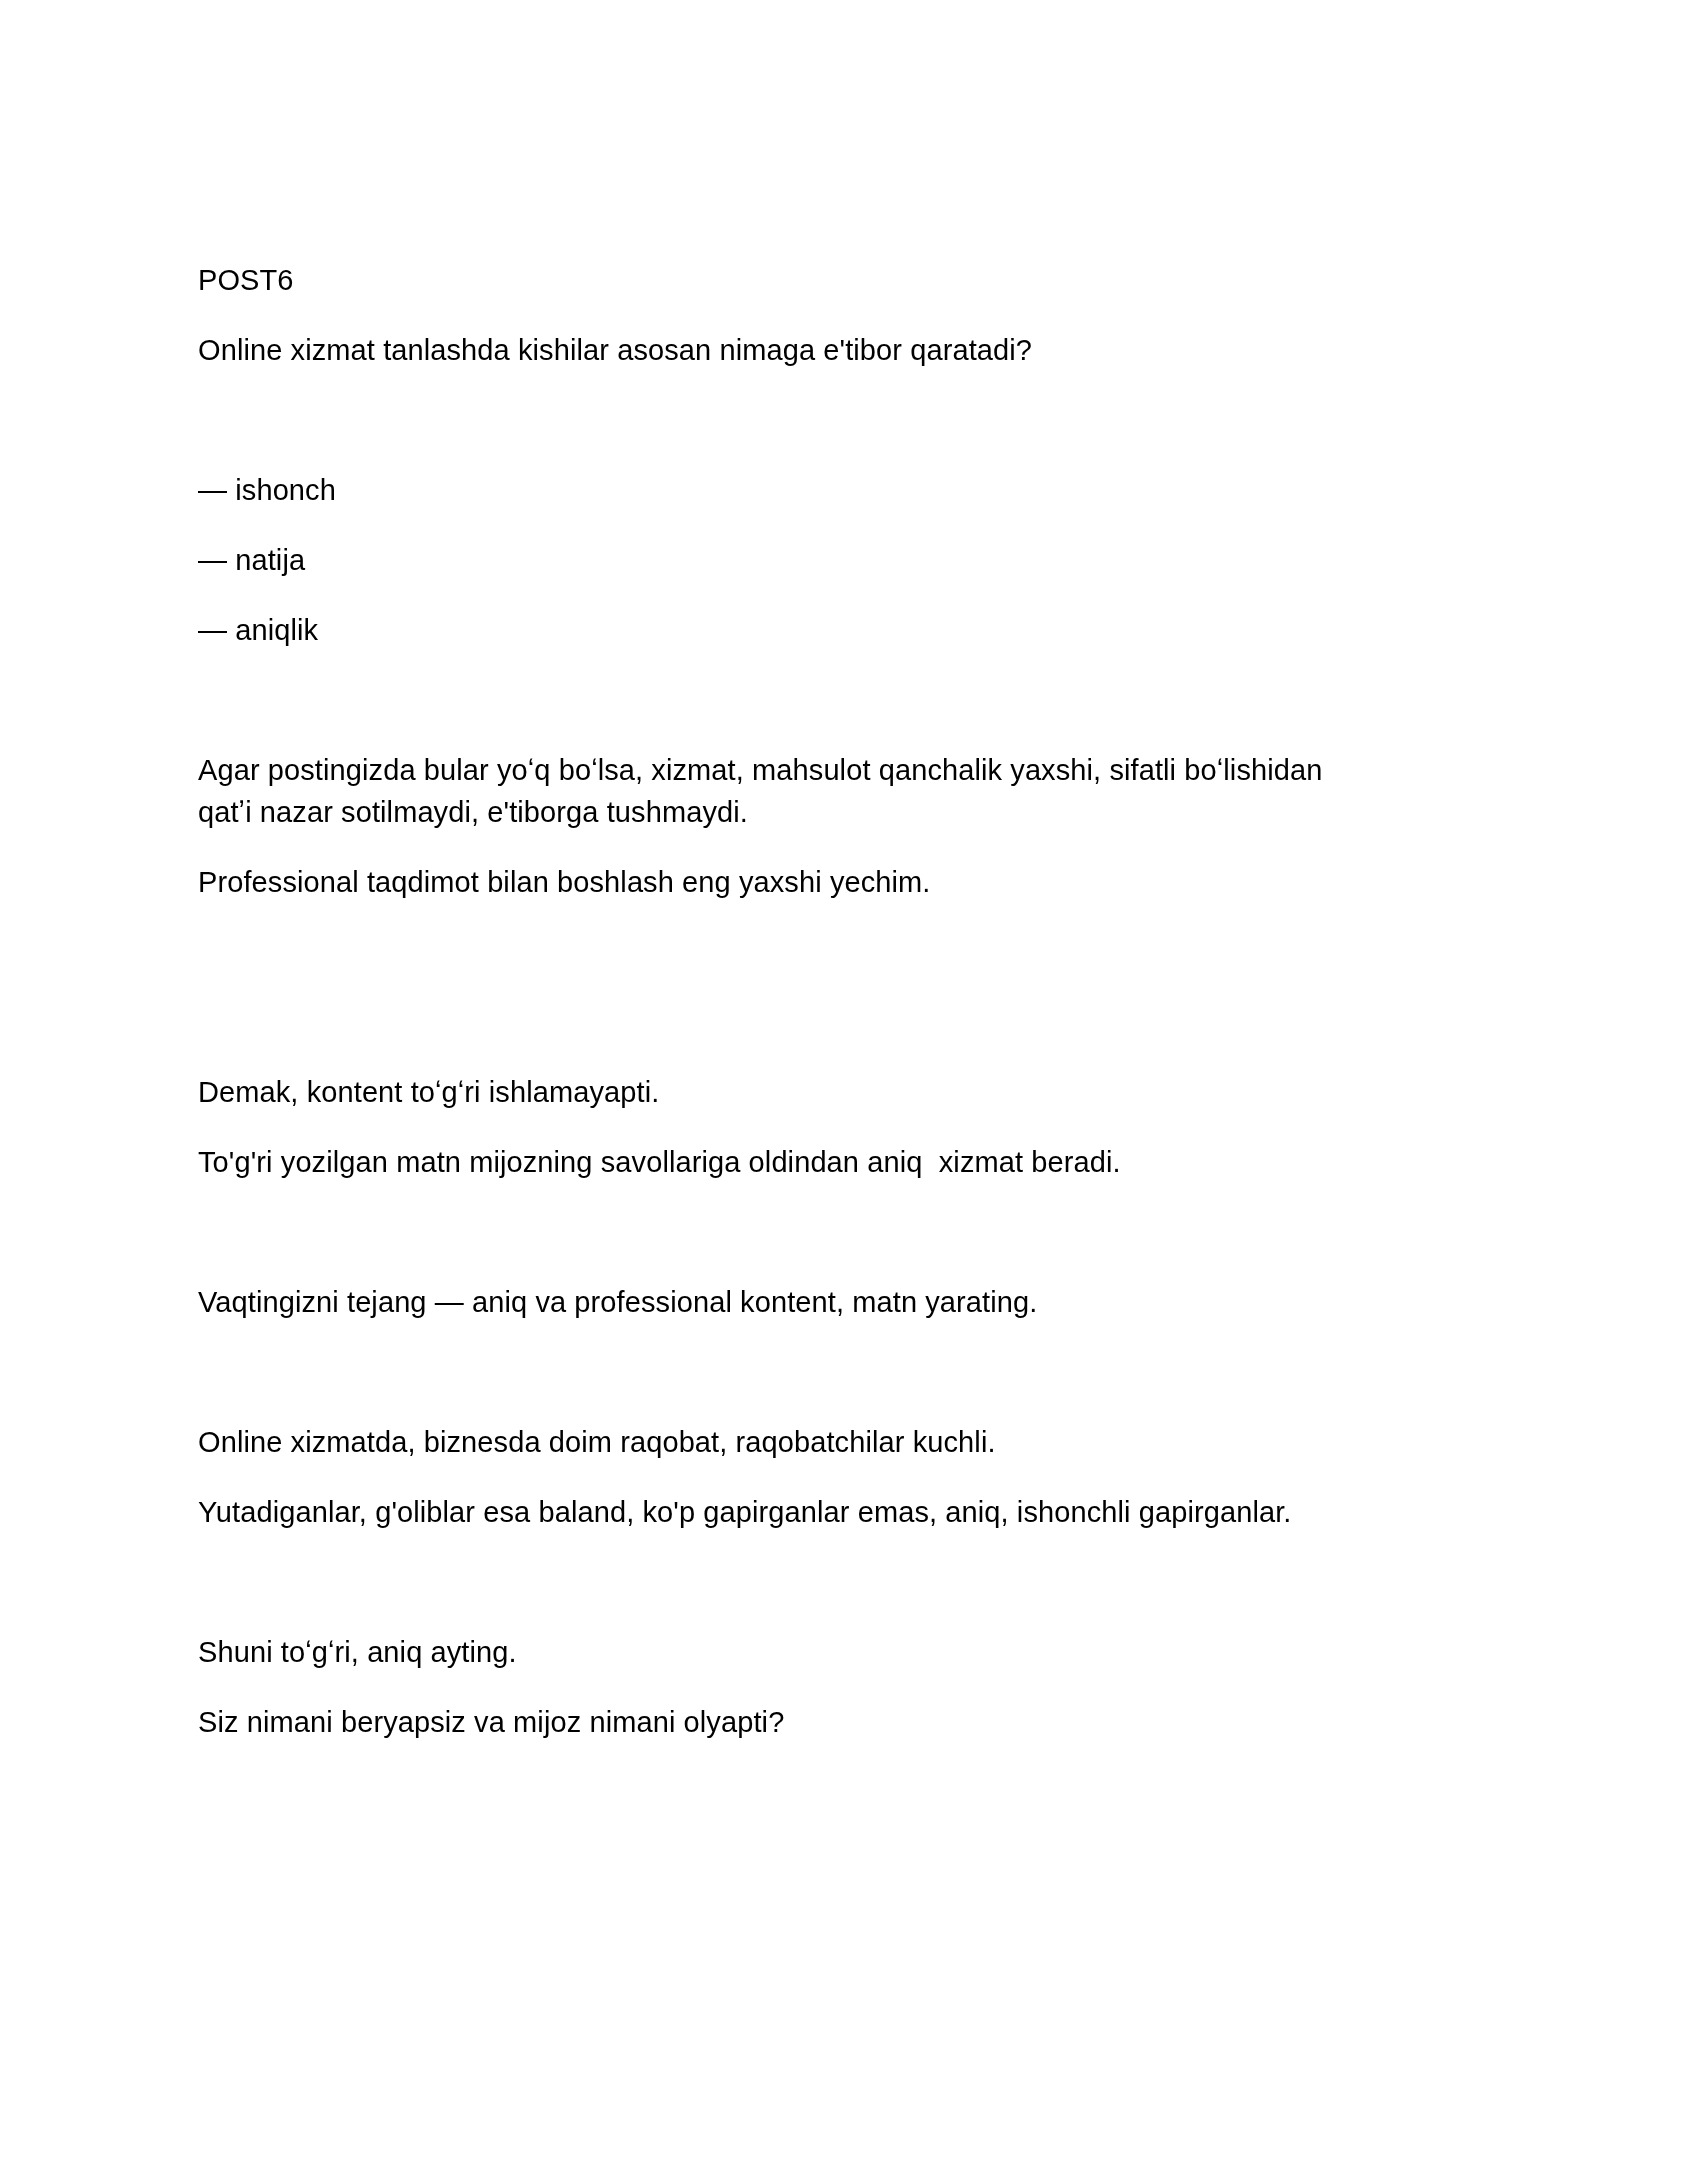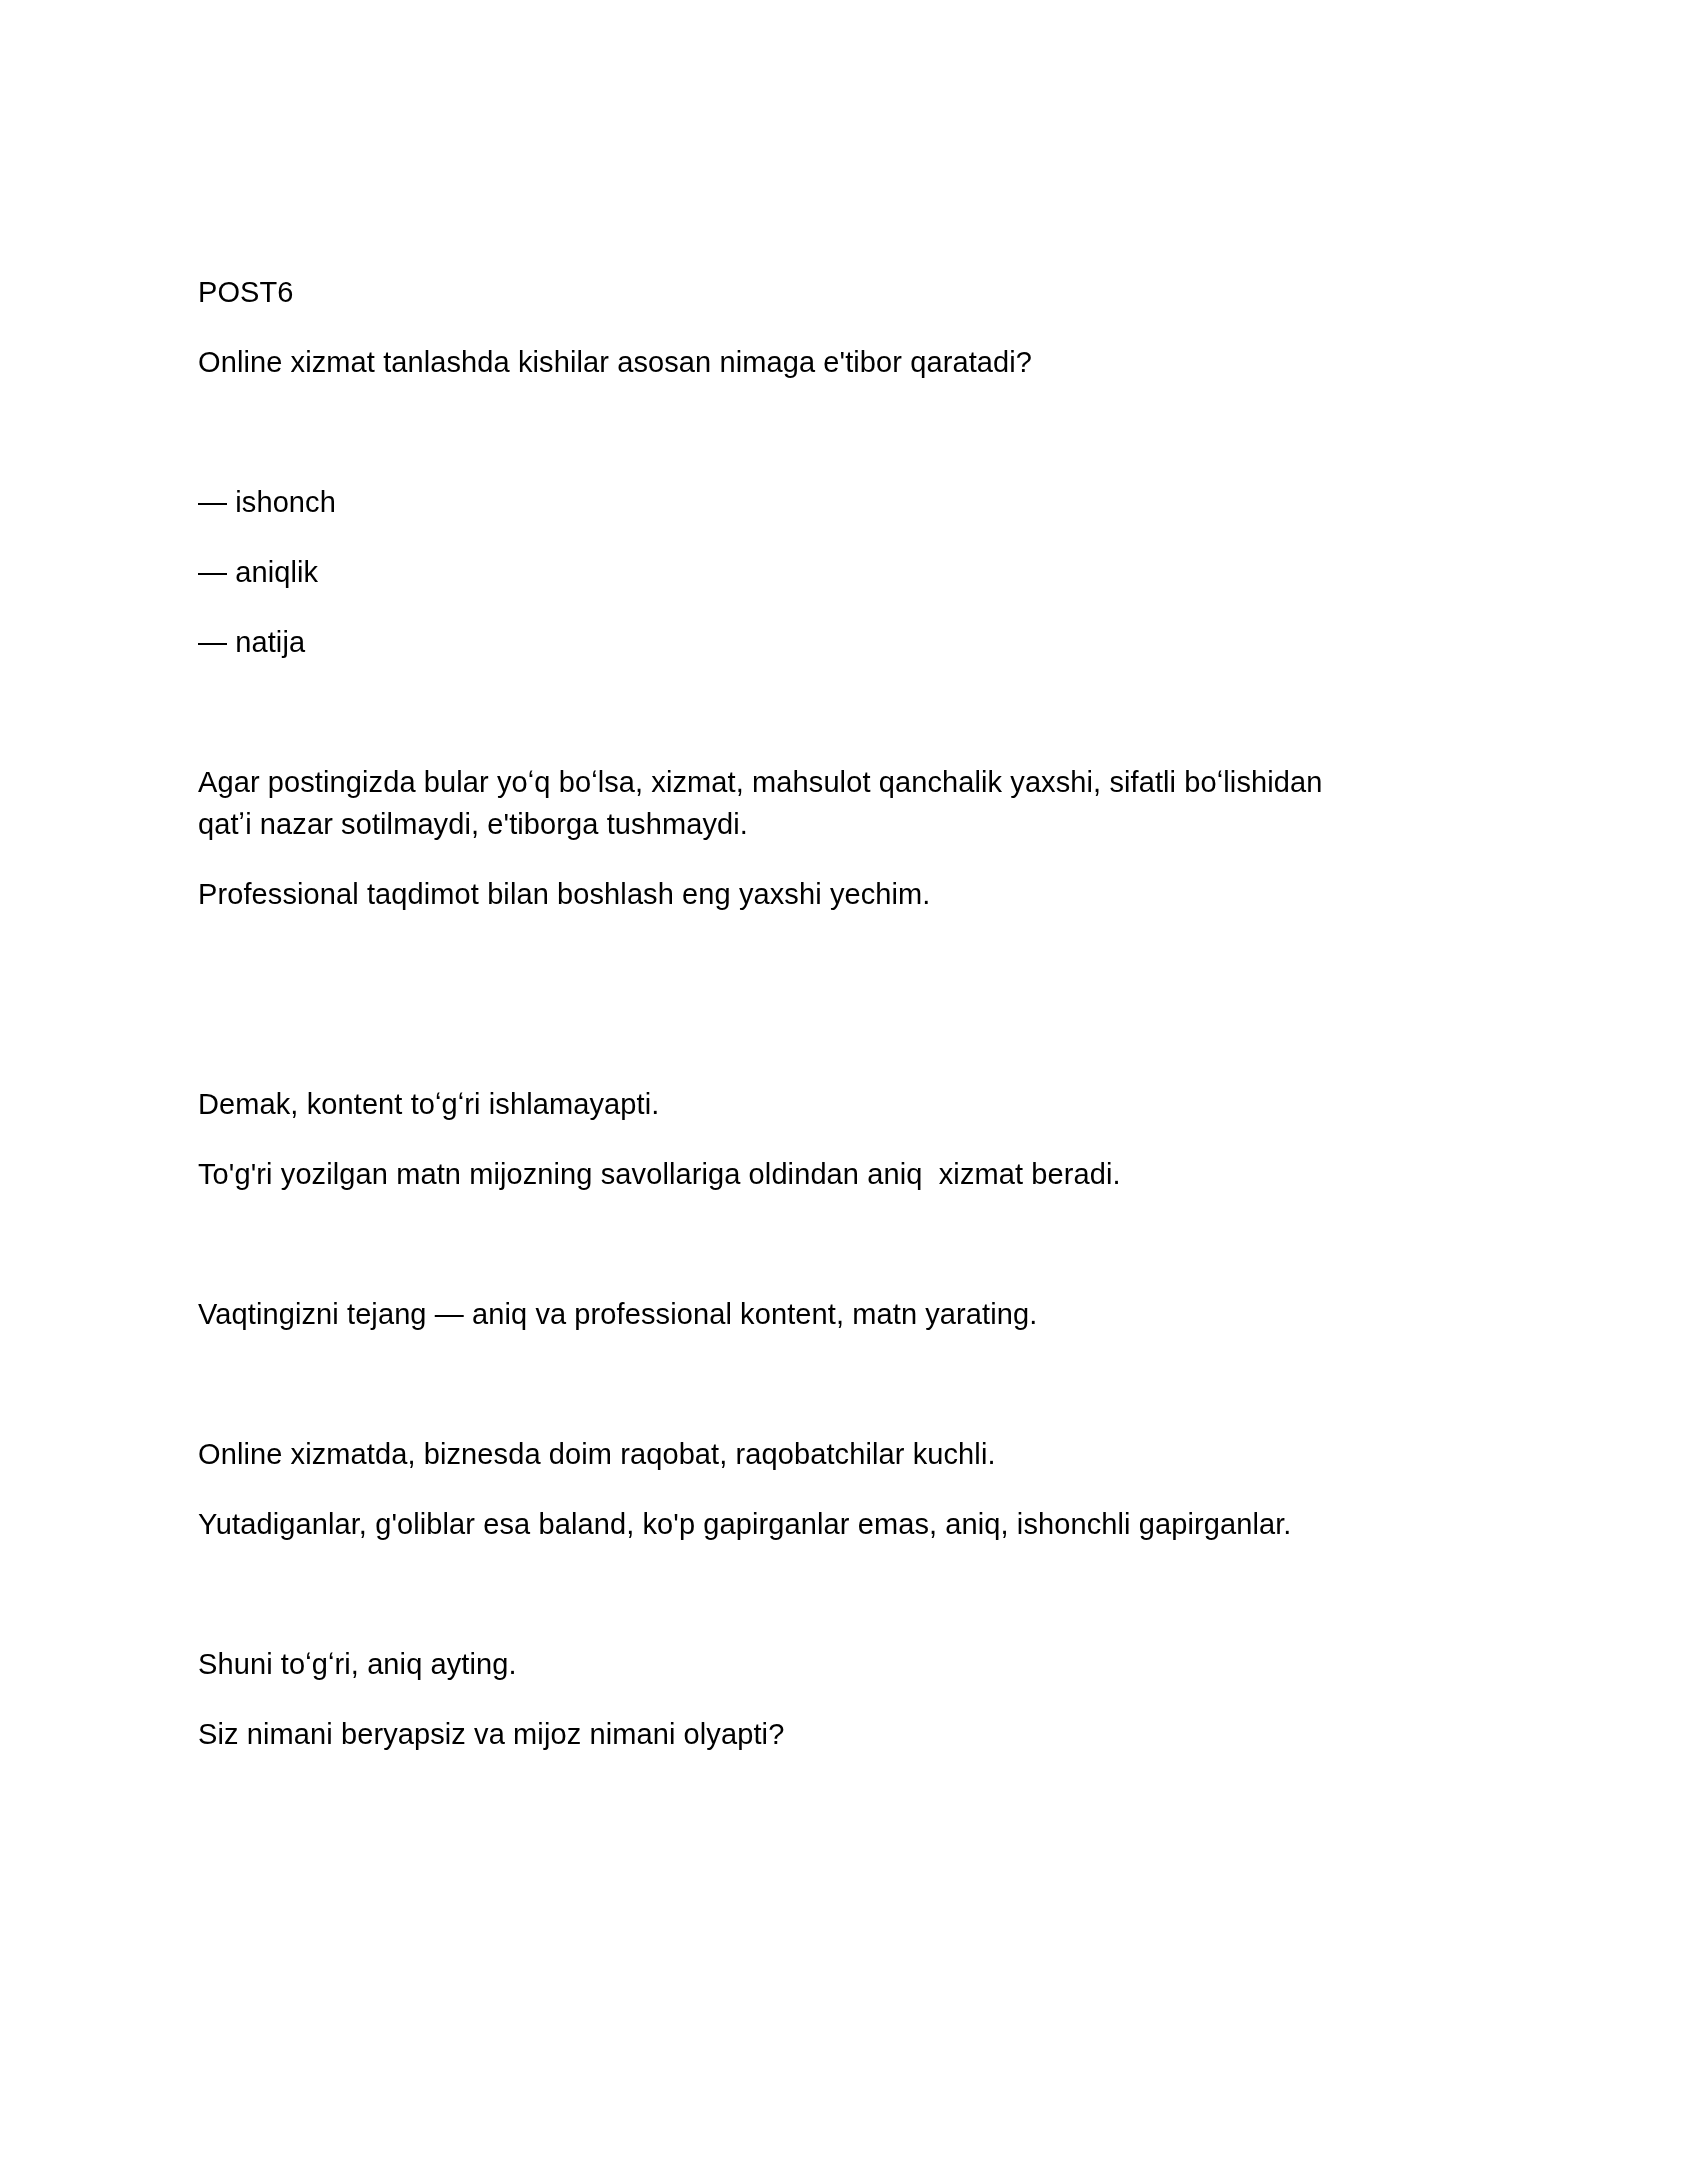--- a/index.html
+++ b/index.html
@@ -12,40 +12,40 @@
     box-sizing: border-box;
     width: 1683px;
     height: 2178px;
     background: #ffffff;
     padding: 259px 198px 0 198px;
     font-family: "Liberation Sans", sans-serif;
     color: #000000;
     overflow: hidden;
   }
   .para {
-    margin: 12px 0 28px 0;
+    margin: 0 0 28px 0;
     font-size: 29px;
     line-height: 42px;
     min-height: 42px;
     font-weight: 400;
     white-space: pre-wrap;
     letter-spacing: 0.1px;
   }
 </style>
 </head>
 <body>
 
 <div class="page">
   <div id="doc-body">
       <p class="para">POST6</p>
       <p class="para">Online xizmat tanlashda kishilar asosan nimaga e'tibor qaratadi?</p>
       <p class="para"></p>
       <p class="para">— ishonch</p>
+      <p class="para">— natija</p>
       <p class="para">— aniqlik</p>
-      <p class="para">— natija</p>
       <p class="para"></p>
       <p class="para">Agar postingizda bular yoʻq boʻlsa, xizmat, mahsulot qanchalik yaxshi, sifatli boʻlishidan
 qatʼi nazar sotilmaydi, e'tiborga tushmaydi.</p>
       <p class="para">Professional taqdimot bilan boshlash eng yaxshi yechim.</p>
       <p class="para"></p>
       <p class="para"></p>
       <p class="para">Demak, kontent toʻgʻri ishlamayapti.</p>
       <p class="para">To'g'ri yozilgan matn mijozning savollariga oldindan aniq  xizmat beradi.</p>
       <p class="para"></p>
       <p class="para">Vaqtingizni tejang — aniq va professional kontent, matn yarating.</p>

